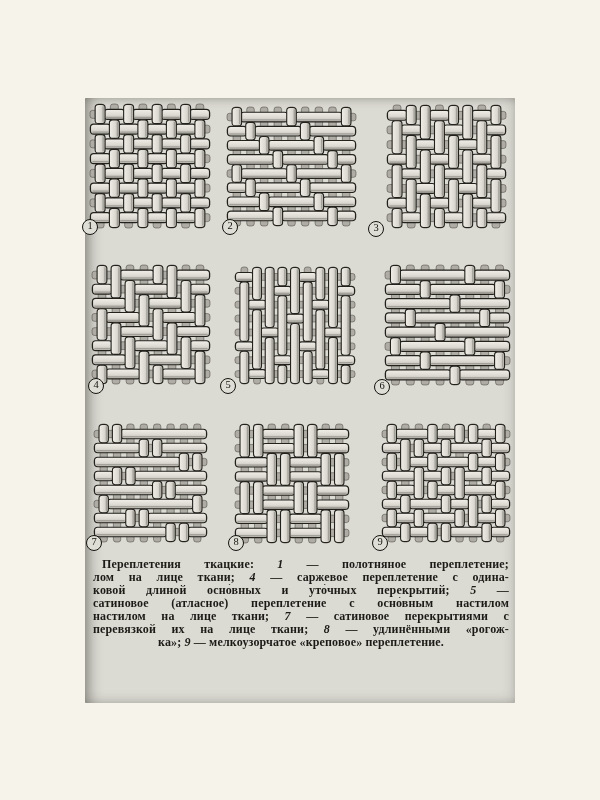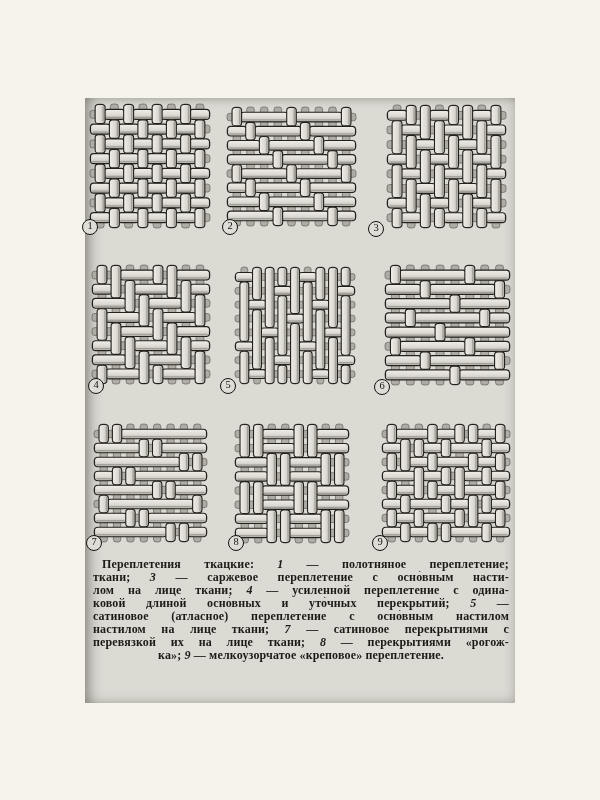--- a/index.html
+++ b/index.html
@@ -992,21 +992,20 @@
           <rect x="110.47777777777777" y="54.24444444444445" width="9.488888888888889" height="17.511111111111113" rx="3.2" ry="3.2" fill="url(#gw)" stroke="#23211c" stroke-width="1.1"></rect>
           <line x1="117.96666666666667" y1="56.24444444444445" x2="117.96666666666667" y2="69.75555555555556" stroke="rgba(25,23,18,.22)" stroke-width="1.3"></line>
           <rect x="110.47777777777777" y="82.24444444444444" width="9.488888888888889" height="17.51111111111112" rx="3.2" ry="3.2" fill="url(#gw)" stroke="#23211c" stroke-width="1.1"></rect>
           <line x1="117.96666666666667" y1="84.24444444444444" x2="117.96666666666667" y2="97.75555555555556" stroke="rgba(25,23,18,.22)" stroke-width="1.3"></line>
         </svg>
         <div class="fig-num" style="left: -13px; top: 108px;">9</div>
       </div>
     </div>
   <div class="caption" id="caption">
       <div class="cap-line"><span>Переплетения ткацкие: </span><span class="it">1</span><span> — полотняное переплетение;</span></div>
-      <div class="cap-line"><span>ткани; </span><span class="it">3</span><span> — саржевое переплетение с осно́вным насти-</span></div>
-      <div class="cap-line"><span>лом на лице ткани; </span><span class="it">4</span><span> — усиленной переплетение с одина-</span></div>
+      <div class="cap-line"><span>лом на лице ткани; </span><span class="it">4</span><span> — саржевое переплетение с одина-</span></div>
       <div class="cap-line"><span>ковой длиной осно́вных и уто́чных перекрытий; </span><span class="it">5</span><span> —</span></div>
       <div class="cap-line"><span>сатиновое (атласное) переплетение с осно́вным настилом</span></div>
       <div class="cap-line"><span>настилом на лице ткани; </span><span class="it">7</span><span> — сатиновое перекрытиями с</span></div>
-      <div class="cap-line"><span>перевязкой их на лице ткани; </span><span class="it">8</span><span> — перекрытиями «рогож-</span></div>
+      <div class="cap-line"><span>перевязкой их на лице ткани; </span><span class="it">8</span><span> — удлинёнными «рогож-</span></div>
       <div class="cap-line"><span>ка»; </span><span class="it">9</span><span> — мелкоузорчатое «креповое» переплетение.</span></div>
     </div>
 </div>
 
 </body></html>

